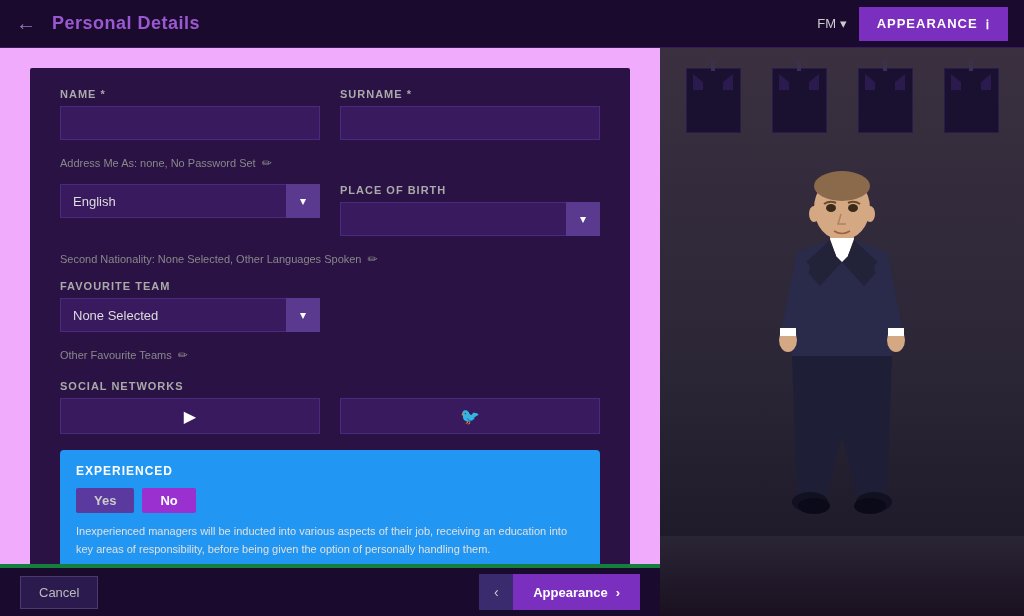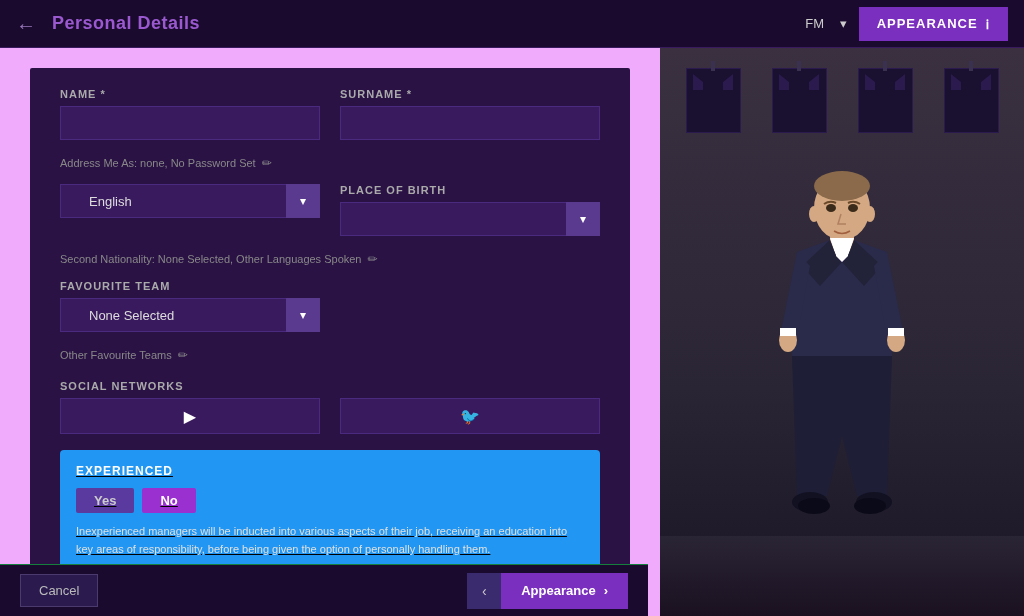--- a/index.html
+++ b/index.html
@@ -42,21 +42,21 @@
       gap: 12px;
     }
     .fm-button {
       background: transparent;
       border: none;
       color: #ccc;
       font-size: 13px;
       cursor: pointer;
       display: flex;
       align-items: center;
-      gap: 16px;
+      gap: 4px;
     }
     .appearance-button {
       background: #7b2fbe;
       color: white;
       border: none;
       padding: 8px 18px;
       font-size: 13px;
       font-weight: bold;
       letter-spacing: 1px;
       cursor: pointer;
@@ -138,21 +138,21 @@
     
     .select-wrapper {
       position: relative;
       flex: 1;
     }
 
     .form-select {
       background: #3a1a5e;
       border: 1px solid #4a2a7e;
       color: #ddd;
-      padding: 8px 36px 8px 28px;
+      padding: 8px 36px 8px 12px;
       font-size: 13px;
       width: 100%;
       outline: none;
       height: 34px;
       appearance: none;
       cursor: pointer;
     }
 
     .select-arrow {
       position: absolute;
@@ -188,21 +188,20 @@
       cursor: pointer;
       font-size: 16px;
     }
 
     
     .experienced-box {
       background: #2196f3;
       border-radius: 4px;
       padding: 14px 16px;
       margin-top: 16px;
-      text-decoration: underline;
     }
 
     .experienced-title {
       color: #fff;
       font-size: 12px;
       font-weight: bold;
       letter-spacing: 1px;
       margin-bottom: 10px;
     }
 
@@ -235,28 +234,28 @@
       color: #e0e0e0;
       font-size: 11px;
       line-height: 1.6;
     }
 
     
     .footer {
       position: absolute;
       bottom: 0;
       left: 0;
-      right: 12px;
+      right: 0;
       height: 52px;
       display: flex;
       align-items: center;
       justify-content: space-between;
       padding: 0 20px;
       background: #1a0a2e;
-      border-top: 1px solid #15803d;
+      border-top: 4px solid #15803d;
     }
 
     .cancel-btn {
       background: #2a1a4e;
       color: #bbb;
       border: 1px solid #4a3a6e;
       padding: 8px 18px;
       font-size: 13px;
       cursor: pointer;
     }

